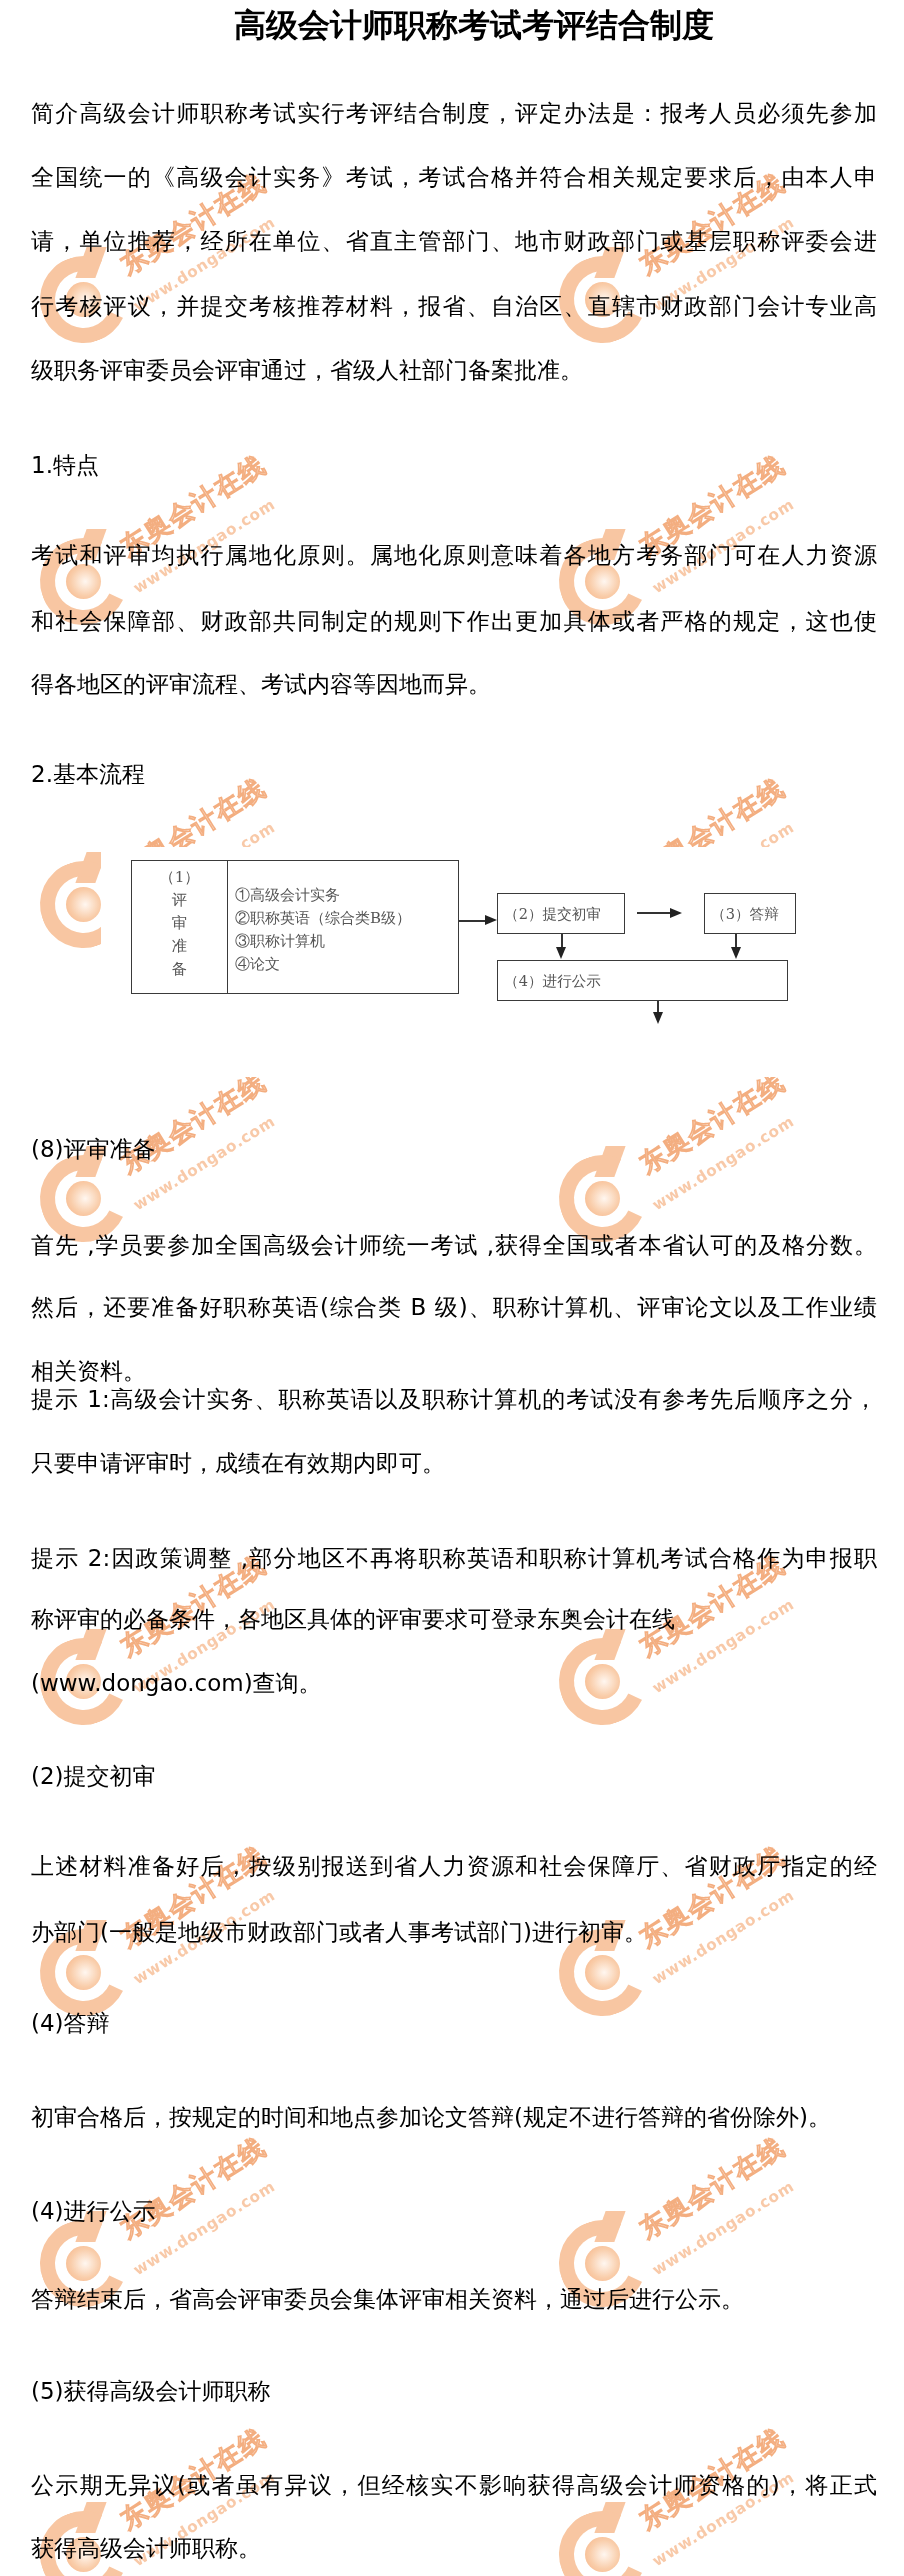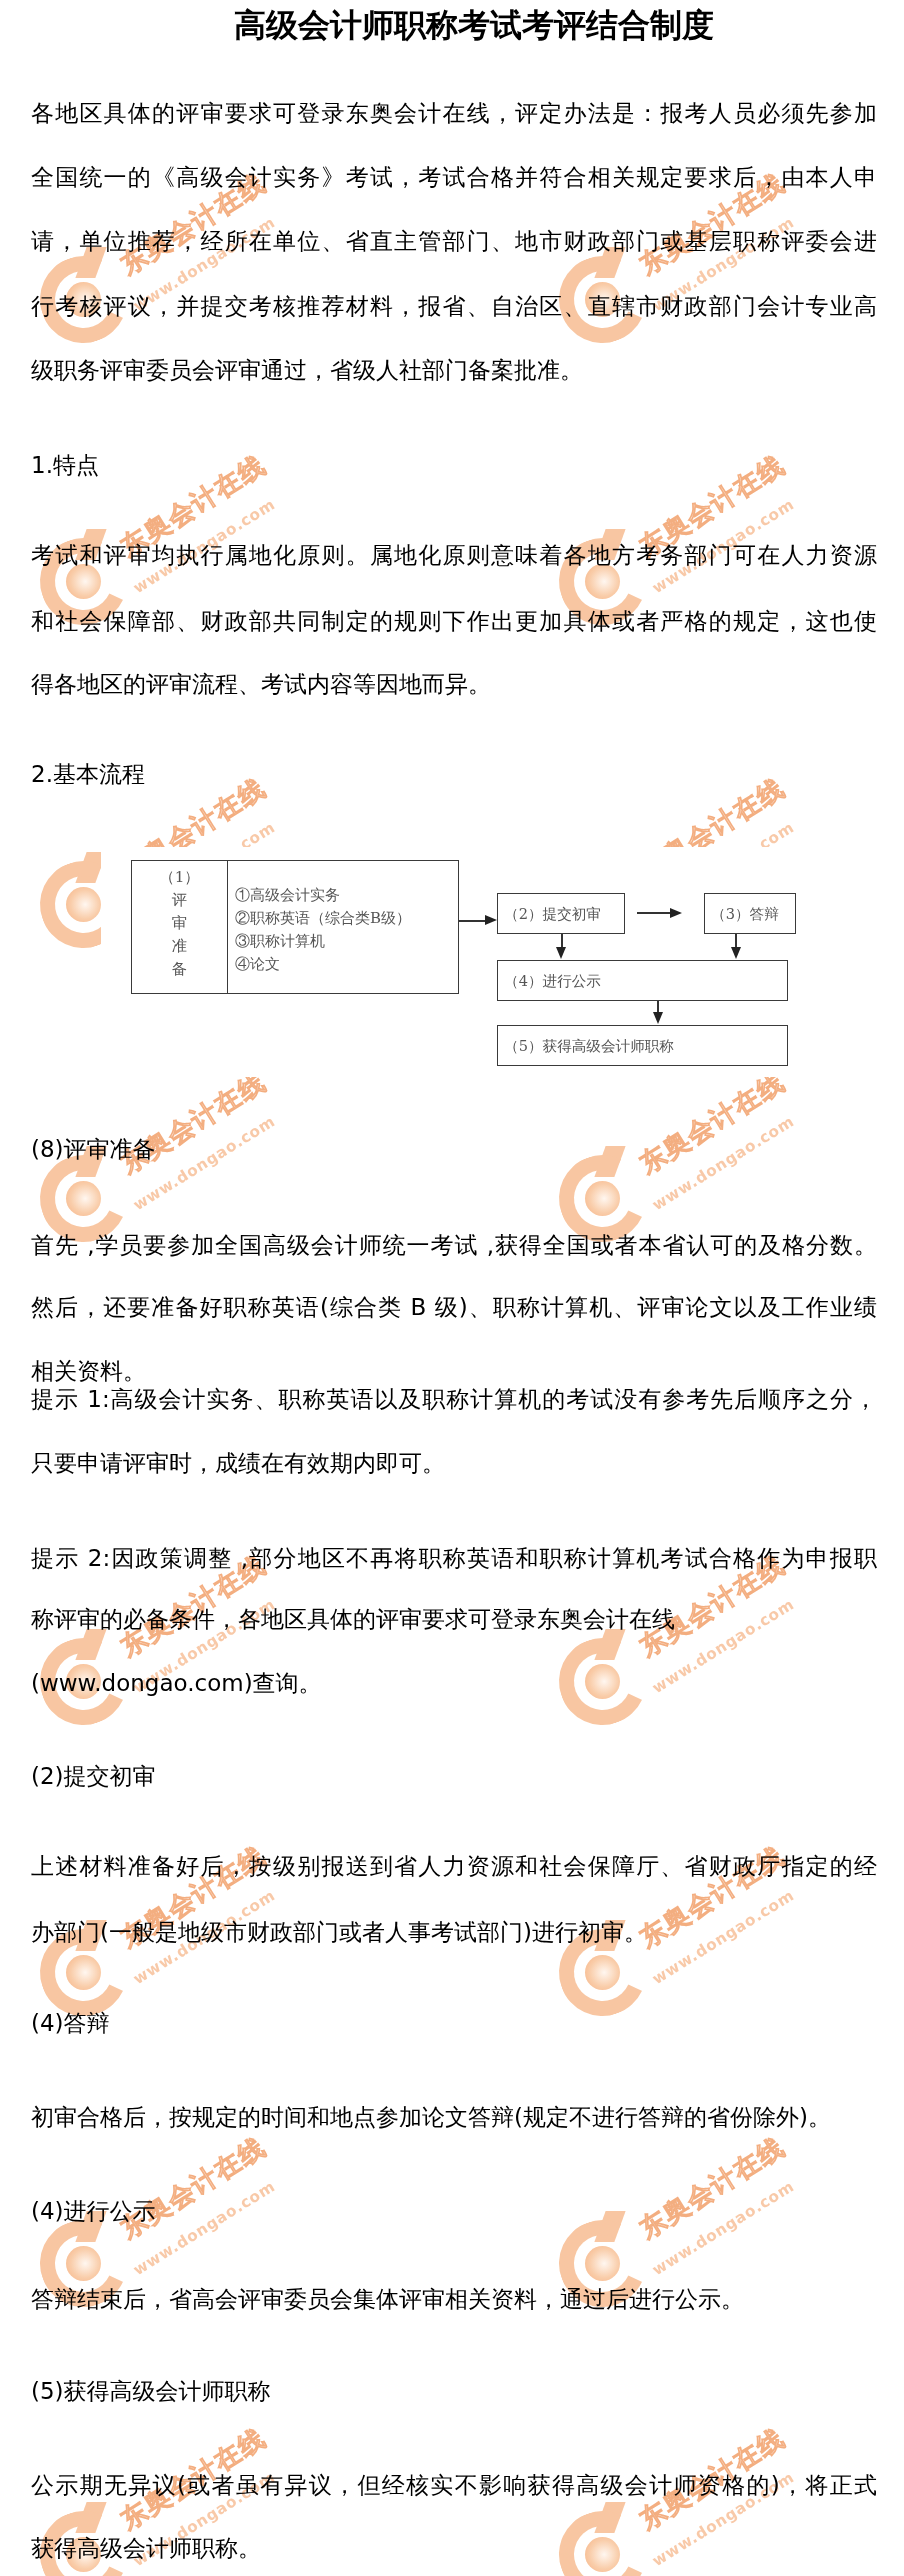--- a/index.html
+++ b/index.html
@@ -149,21 +149,21 @@
     <div class="tail"></div>
     <div class="ring"></div>
     <div class="orb"></div>
     <div class="t1">东奥会计在线</div>
     <div class="t2">www.dongao.com</div>
   </div>
 
 <h1 class="title" style="margin:0;">高级会计师职称考试考评结合制度</h1>
 
 <div>
-  <div class="line just" style="top:100px;">各地区具体的评审要求可登录东奥会计在线，评定办法是：报考人员必须先参加</div>
+  <div class="line just" style="top:100px;">简介高级会计师职称考试实行考评结合制度，评定办法是：报考人员必须先参加</div>
   <div class="line just" style="top:164px;">全国统一的《高级会计实务》考试，考试合格并符合相关规定要求后，由本人申</div>
   <div class="line just" style="top:228px;">请，单位推荐，经所在单位、省直主管部门、地市财政部门或基层职称评委会进</div>
   <div class="line just" style="top:293px;">行考核评议，并提交考核推荐材料，报省、自治区、直辖市财政部门会计专业高</div>
   <div class="line" style="top:357px;">级职务评审委员会评审通过，省级人社部门备案批准。</div>
 </div>
 
 <div class="line" style="top:452px;">1.特点</div>
 <div>
   <div class="line just" style="top:542px;">考试和评审均执行属地化原则。属地化原则意味着各地方考务部门可在人力资源</div>
   <div class="line just" style="top:608px;">和社会保障部、财政部共同制定的规则下作出更加具体或者严格的规定，这也使</div>
@@ -209,23 +209,20 @@
   <div class="vline" style="left:634px; top:87px; height:15.3px;"></div>
   <div class="arr-d" style="left:630px; top:100px;"></div>
 
   <div class="box" style="left:396px; top:113px; width:291px; height:41px;">
     <span class="lbl">（4）进行公示</span>
   </div>
 
   <div class="vline" style="left:556px; top:154px; height:12.3px;"></div>
   <div class="arr-d" style="left:552px; top:165px;"></div>
 
-  <div class="box" style="left:396px; top:178px; width:291px; height:41px;">
-    <span class="lbl">（5）获得高级会计师职称</span>
-  </div>
 </div>
 
 <div class="line" style="top:1136px;">(8)评审准备</div>
 <div>
   <div class="line just" style="top:1232px;">首先 ,学员要参加全国高级会计师统一考试 ,获得全国或者本省认可的及格分数。</div>
   <div class="line just" style="top:1294px;">然后，还要准备好职称英语(综合类 B 级)、职称计算机、评审论文以及工作业绩</div>
   <div class="line" style="top:1358px;">相关资料。</div>
   <div class="line just" style="top:1386px;">提示 1:高级会计实务、职称英语以及职称计算机的考试没有参考先后顺序之分，</div>
   <div class="line" style="top:1450px;">只要申请评审时，成绩在有效期内即可。</div>
   <div class="line just" style="top:1545px;">提示 2:因政策调整 ,部分地区不再将职称英语和职称计算机考试合格作为申报职</div>

